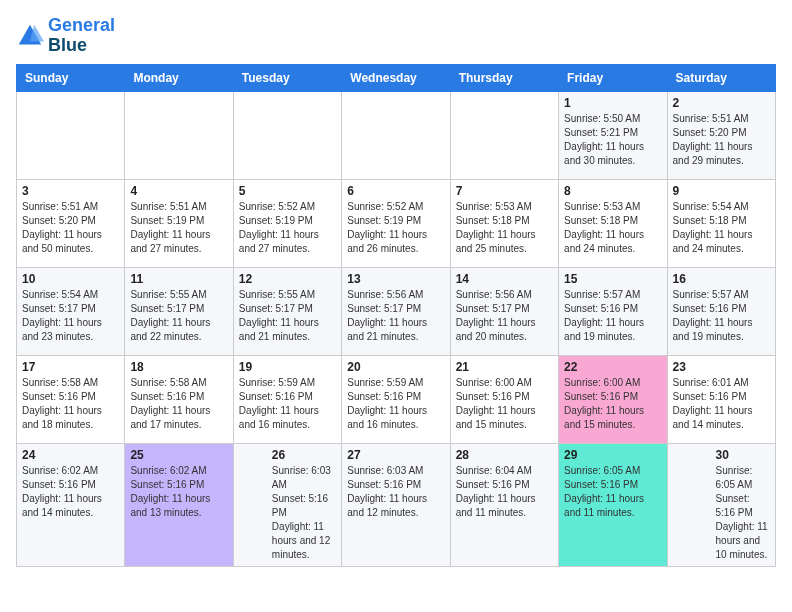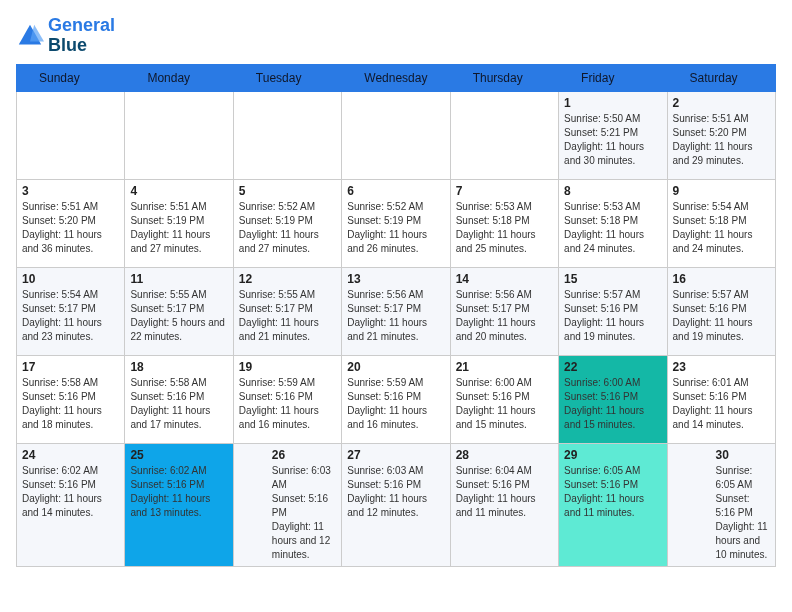--- a/index.html
+++ b/index.html
@@ -46,25 +46,25 @@
       font-size: 14px;
       color: #555;
     }
     table {
       width: 100%;
       border-collapse: collapse;
       font-size: 11px;
     }
     thead tr th {
       background-color: #2a7ae4;
-      color: #0f172a;
+      color: #ffffff;
       text-align: left;
-      padding: 6px 22px;
+      padding: 6px 8px;
       font-size: 12px;
-      font-weight: normal;
+      font-weight: bold;
       border: 1px solid #2a7ae4;
     }
     tbody tr td {
       border: 1px solid #ccc;
       vertical-align: top;
       padding: 4px 5px;
       min-height: 80px;
       height: 88px;
       width: 14.28%;
       background: #fff;
@@ -134,21 +134,21 @@
           <div class="day-info"><span>Sunrise: 5:50 AM</span><br><span>Sunset: 5:21 PM</span><br><span>Daylight: 11 hours and 30 minutes.</span><br></div>
         </td>
         <td style="background: rgb(245, 247, 251);">
           <div class="day-num">2</div>
           <div class="day-info"><span>Sunrise: 5:51 AM</span><br><span>Sunset: 5:20 PM</span><br><span>Daylight: 11 hours and 29 minutes.</span><br></div>
         </td>
       </tr>
       <tr>
         <td style="background: rgb(255, 255, 255);">
           <div class="day-num">3</div>
-          <div class="day-info"><span>Sunrise: 5:51 AM</span><br><span>Sunset: 5:20 PM</span><br><span>Daylight: 11 hours and 36 minutes.</span><br></div>
+          <div class="day-info"><span>Sunrise: 5:51 AM</span><br><span>Sunset: 5:20 PM</span><br><span>Daylight: 11 hours and 50 minutes.</span><br></div>
         </td>
         <td style="background: rgb(255, 255, 255);">
           <div class="day-num">4</div>
           <div class="day-info"><span>Sunrise: 5:51 AM</span><br><span>Sunset: 5:19 PM</span><br><span>Daylight: 11 hours and 27 minutes.</span><br></div>
         </td>
         <td style="background: rgb(255, 255, 255);">
           <div class="day-num">5</div>
           <div class="day-info"><span>Sunrise: 5:52 AM</span><br><span>Sunset: 5:19 PM</span><br><span>Daylight: 11 hours and 27 minutes.</span><br></div>
         </td>
         <td style="background: rgb(255, 255, 255);">
@@ -168,21 +168,21 @@
           <div class="day-info"><span>Sunrise: 5:54 AM</span><br><span>Sunset: 5:18 PM</span><br><span>Daylight: 11 hours and 24 minutes.</span><br></div>
         </td>
       </tr>
       <tr>
         <td style="background: rgb(245, 247, 251);">
           <div class="day-num">10</div>
           <div class="day-info"><span>Sunrise: 5:54 AM</span><br><span>Sunset: 5:17 PM</span><br><span>Daylight: 11 hours and 23 minutes.</span><br></div>
         </td>
         <td style="background: rgb(245, 247, 251);">
           <div class="day-num">11</div>
-          <div class="day-info"><span>Sunrise: 5:55 AM</span><br><span>Sunset: 5:17 PM</span><br><span>Daylight: 5 hours and 22 minutes.</span><br></div>
+          <div class="day-info"><span>Sunrise: 5:55 AM</span><br><span>Sunset: 5:17 PM</span><br><span>Daylight: 11 hours and 22 minutes.</span><br></div>
         </td>
         <td style="background: rgb(245, 247, 251);">
           <div class="day-num">12</div>
           <div class="day-info"><span>Sunrise: 5:55 AM</span><br><span>Sunset: 5:17 PM</span><br><span>Daylight: 11 hours and 21 minutes.</span><br></div>
         </td>
         <td style="background: rgb(245, 247, 251);">
           <div class="day-num">13</div>
           <div class="day-info"><span>Sunrise: 5:56 AM</span><br><span>Sunset: 5:17 PM</span><br><span>Daylight: 11 hours and 21 minutes.</span><br></div>
         </td>
         <td style="background: rgb(245, 247, 251);">
@@ -212,35 +212,35 @@
           <div class="day-info"><span>Sunrise: 5:59 AM</span><br><span>Sunset: 5:16 PM</span><br><span>Daylight: 11 hours and 16 minutes.</span><br></div>
         </td>
         <td style="background: rgb(255, 255, 255);">
           <div class="day-num">20</div>
           <div class="day-info"><span>Sunrise: 5:59 AM</span><br><span>Sunset: 5:16 PM</span><br><span>Daylight: 11 hours and 16 minutes.</span><br></div>
         </td>
         <td style="background: rgb(255, 255, 255);">
           <div class="day-num">21</div>
           <div class="day-info"><span>Sunrise: 6:00 AM</span><br><span>Sunset: 5:16 PM</span><br><span>Daylight: 11 hours and 15 minutes.</span><br></div>
         </td>
-        <td style="background: #14b8a6;">
+        <td style="background: #f9a8d4;">
           <div class="day-num">22</div>
           <div class="day-info"><span>Sunrise: 6:00 AM</span><br><span>Sunset: 5:16 PM</span><br><span>Daylight: 11 hours and 15 minutes.</span><br></div>
         </td>
         <td style="background: rgb(255, 255, 255);">
           <div class="day-num">23</div>
           <div class="day-info"><span>Sunrise: 6:01 AM</span><br><span>Sunset: 5:16 PM</span><br><span>Daylight: 11 hours and 14 minutes.</span><br></div>
         </td>
       </tr>
       <tr>
         <td style="background: rgb(245, 247, 251);">
           <div class="day-num">24</div>
           <div class="day-info"><span>Sunrise: 6:02 AM</span><br><span>Sunset: 5:16 PM</span><br><span>Daylight: 11 hours and 14 minutes.</span><br></div>
         </td>
-        <td style="background: #0ea5e9;">
+        <td style="background: #c4b5fd;">
           <div class="day-num">25</div>
           <div class="day-info"><span>Sunrise: 6:02 AM</span><br><span>Sunset: 5:16 PM</span><br><span>Daylight: 11 hours and 13 minutes.</span><br></div>
         </td>
         <td style="background: rgb(245, 247, 251); padding-left: 38px;">
           <div class="day-num">26</div>
           <div class="day-info"><span>Sunrise: 6:03 AM</span><br><span>Sunset: 5:16 PM</span><br><span>Daylight: 11 hours and 12 minutes.</span><br></div>
         </td>
         <td style="background: rgb(245, 247, 251);">
           <div class="day-num">27</div>
           <div class="day-info"><span>Sunrise: 6:03 AM</span><br><span>Sunset: 5:16 PM</span><br><span>Daylight: 11 hours and 12 minutes.</span><br></div>

